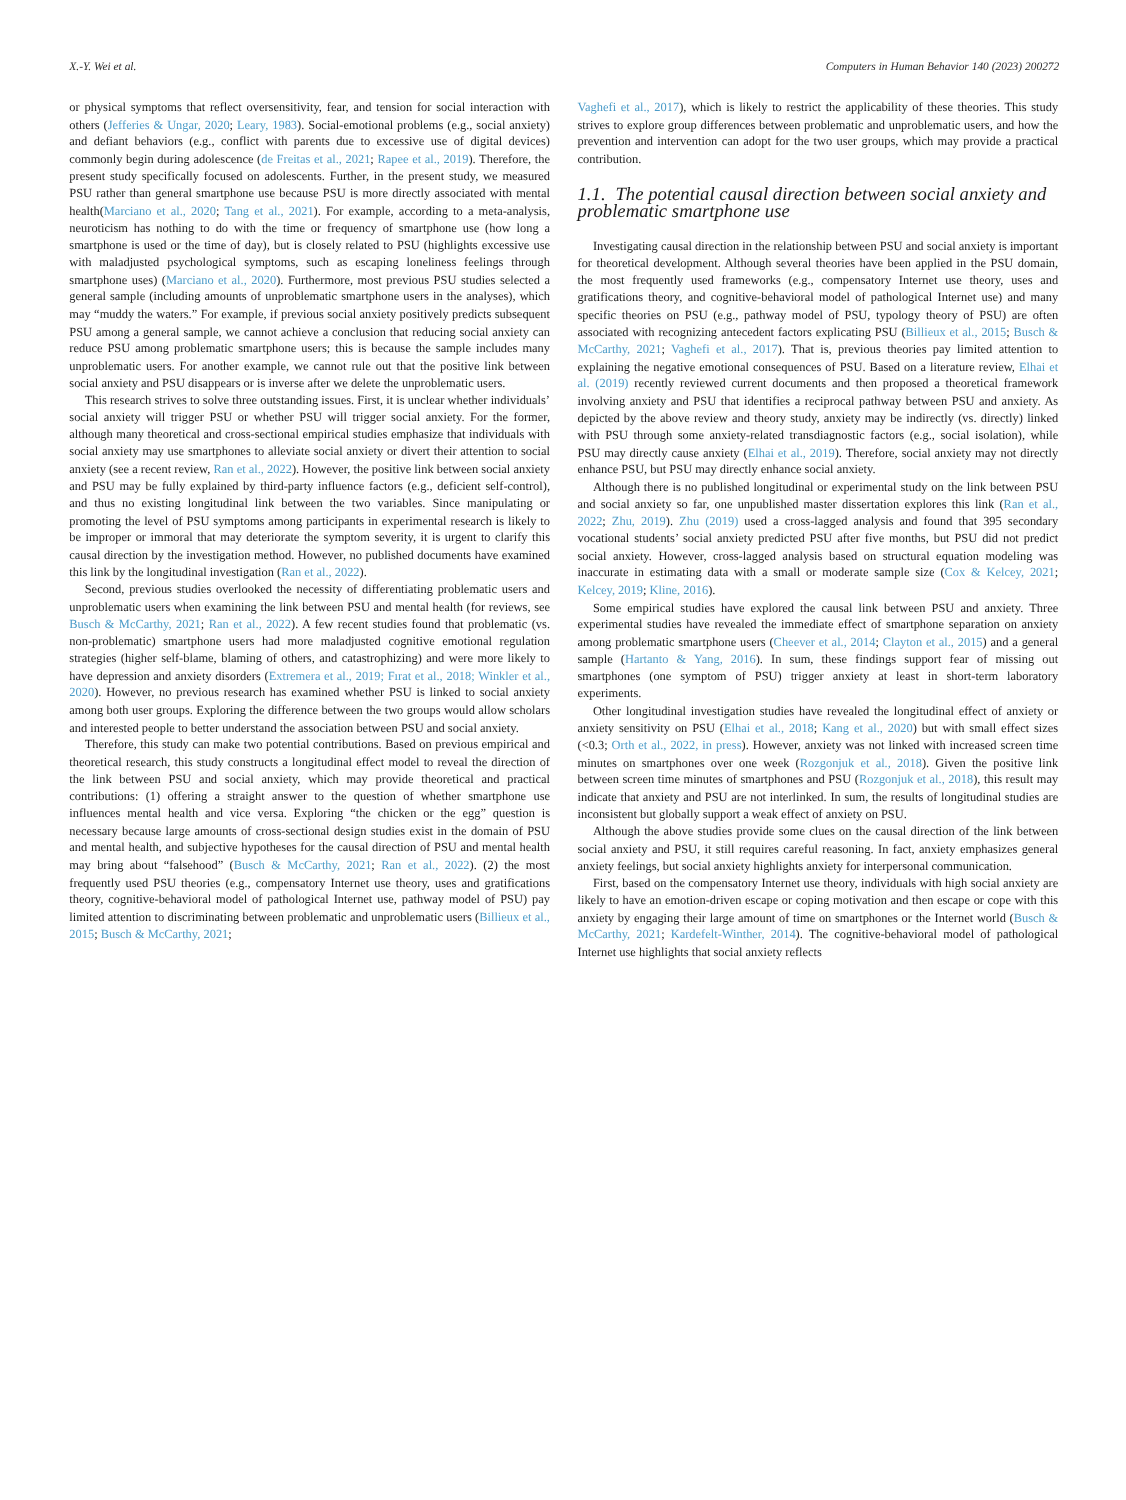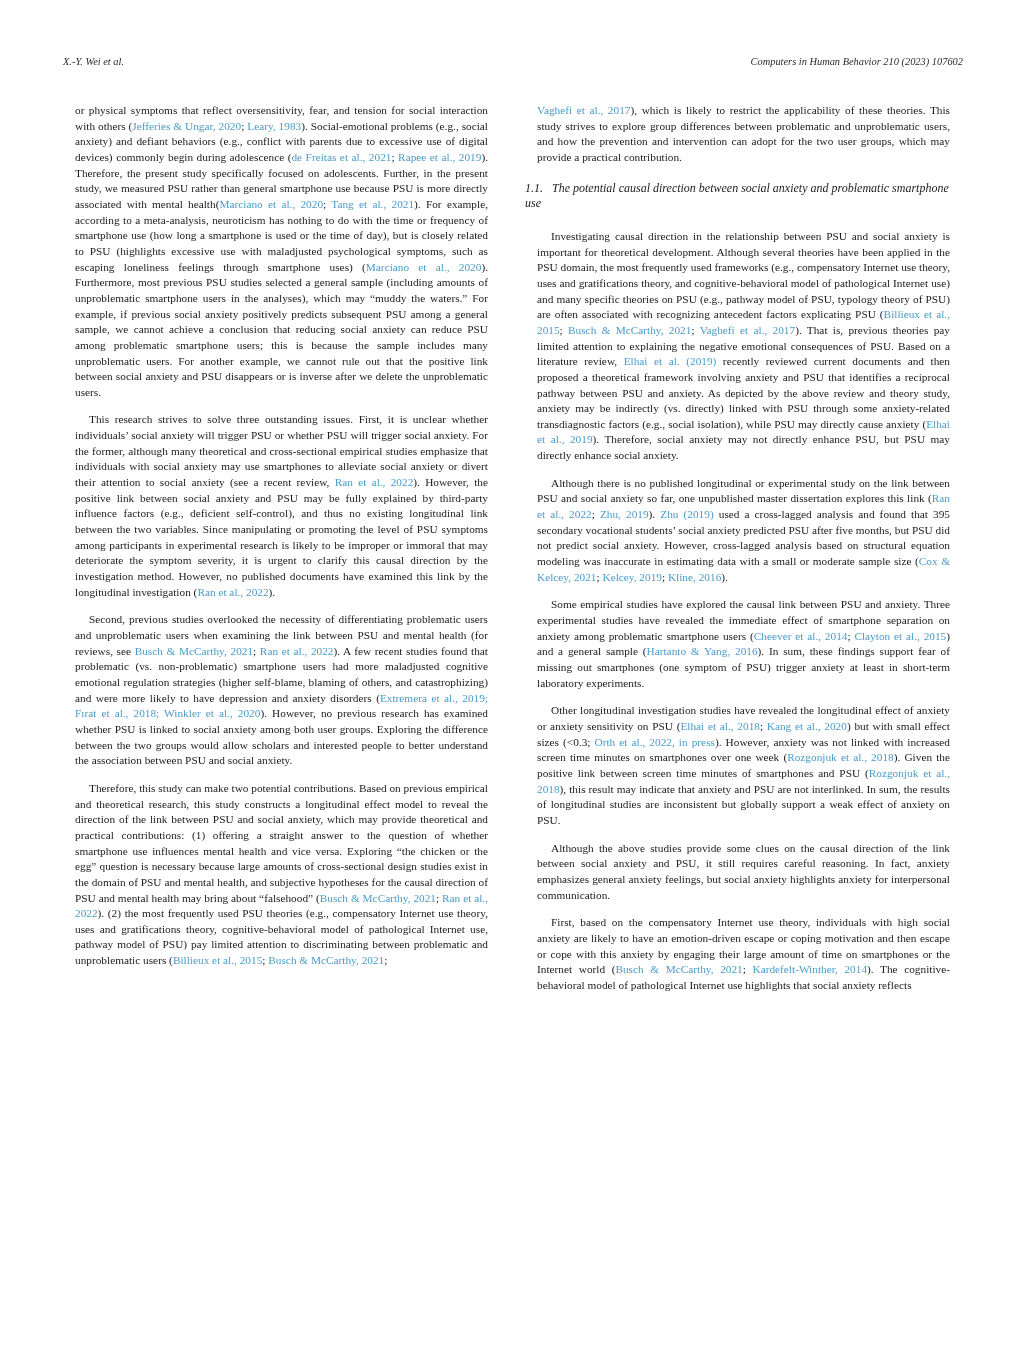--- a/index.html
+++ b/index.html
@@ -19,41 +19,41 @@
   .columns {
     position:absolute; top:91px; left:63px; right:61px;
     display:flex; column-gap:25px;
   }
   .column {
     width:437px;
     font-size:11.3px; line-height:15.65px;
     text-align:justify;
     text-justify:inter-word;
   }
-  p.para { margin:12px; }
+  p.para { margin:0; }
   p.para.indent { text-indent:14px; }
   h2.section-heading {
-    font-size:12px; line-height:15.65px;
+    font-size:17px; line-height:15.65px;
     font-weight:normal; font-style:italic;
     margin:15px 0 17px 0; text-align:left;
   }
   h2.section-heading .sec-num { margin-right:9px; }
   a.cite { color:var(--link-color, #4b9bc8); text-decoration:none; cursor:pointer; }
   .footer {
     position:absolute; top:1296px; left:0; right:0;
     text-align:center; font-size:10.5px; color:#333;
   }
 </style>
 </head>
 <body>
 
 <div class="page">
   <div class="running-head">
     <span>X.-Y. Wei et al.</span>
-    <span>Computers in Human Behavior 210 (2023) 107602</span>
+    <span>Computers in Human Behavior 140 (2023) 200272</span>
   </div>
 
   <div class="columns">
     <div class="column">
         <p class="para">or physical symptoms that reflect oversensitivity, fear, and tension for social interaction with others (<a class="cite">Jefferies &amp; Ungar, 2020</a>; <a class="cite">Leary, 1983</a>). Social-emotional problems (e.g., social anxiety) and defiant behaviors (e.g., conflict with parents due to excessive use of digital devices) commonly begin during adolescence (<a class="cite">de Freitas et al., 2021</a>; <a class="cite">Rapee et al., 2019</a>). Therefore, the present study specifically focused on adolescents. Further, in the present study, we measured PSU rather than general smartphone use because PSU is more directly associated with mental health(<a class="cite">Marciano et al., 2020</a>; <a class="cite">Tang et al., 2021</a>). For example, according to a meta-analysis, neuroticism has nothing to do with the time or frequency of smartphone use (how long a smartphone is used or the time of day), but is closely related to PSU (highlights excessive use with maladjusted psychological symptoms, such as escaping loneliness feelings through smartphone uses) (<a class="cite">Marciano et al., 2020</a>). Furthermore, most previous PSU studies selected a general sample (including amounts of unproblematic smartphone users in the analyses), which may “muddy the waters.” For example, if previous social anxiety positively predicts subsequent PSU among a general sample, we cannot achieve a conclusion that reducing social anxiety can reduce PSU among problematic smartphone users; this is because the sample includes many unproblematic users. For another example, we cannot rule out that the positive link between social anxiety and PSU disappears or is inverse after we delete the unproblematic users.</p>
         <p class="para indent">This research strives to solve three outstanding issues. First, it is unclear whether individuals’ social anxiety will trigger PSU or whether PSU will trigger social anxiety. For the former, although many theoretical and cross-sectional empirical studies emphasize that individuals with social anxiety may use smartphones to alleviate social anxiety or divert their attention to social anxiety (see a recent review, <a class="cite">Ran et al., 2022</a>). However, the positive link between social anxiety and PSU may be fully explained by third-party influence factors (e.g., deficient self-control), and thus no existing longitudinal link between the two variables. Since manipulating or promoting the level of PSU symptoms among participants in experimental research is likely to be improper or immoral that may deteriorate the symptom severity, it is urgent to clarify this causal direction by the investigation method. However, no published documents have examined this link by the longitudinal investigation (<a class="cite">Ran et al., 2022</a>).</p>
         <p class="para indent">Second, previous studies overlooked the necessity of differentiating problematic users and unproblematic users when examining the link between PSU and mental health (for reviews, see <a class="cite">Busch &amp; McCarthy, 2021</a>; <a class="cite">Ran et al., 2022</a>). A few recent studies found that problematic (vs. non-problematic) smartphone users had more maladjusted cognitive emotional regulation strategies (higher self-blame, blaming of others, and catastrophizing) and were more likely to have depression and anxiety disorders (<a class="cite">Extremera et al., 2019; Fırat et al., 2018; Winkler et al., 2020</a>). However, no previous research has examined whether PSU is linked to social anxiety among both user groups. Exploring the difference between the two groups would allow scholars and interested people to better understand the association between PSU and social anxiety.</p>
         <p class="para indent">Therefore, this study can make two potential contributions. Based on previous empirical and theoretical research, this study constructs a longitudinal effect model to reveal the direction of the link between PSU and social anxiety, which may provide theoretical and practical contributions: (1) offering a straight answer to the question of whether smartphone use influences mental health and vice versa. Exploring “the chicken or the egg” question is necessary because large amounts of cross-sectional design studies exist in the domain of PSU and mental health, and subjective hypotheses for the causal direction of PSU and mental health may bring about “falsehood” (<a class="cite">Busch &amp; McCarthy, 2021</a>; <a class="cite">Ran et al., 2022</a>). (2) the most frequently used PSU theories (e.g., compensatory Internet use theory, uses and gratifications theory, cognitive-behavioral model of pathological Internet use, pathway model of PSU) pay limited attention to discriminating between problematic and unproblematic users (<a class="cite">Billieux et al., 2015</a>; <a class="cite">Busch &amp; McCarthy, 2021</a>;</p>
       </div>
     <div class="column">

